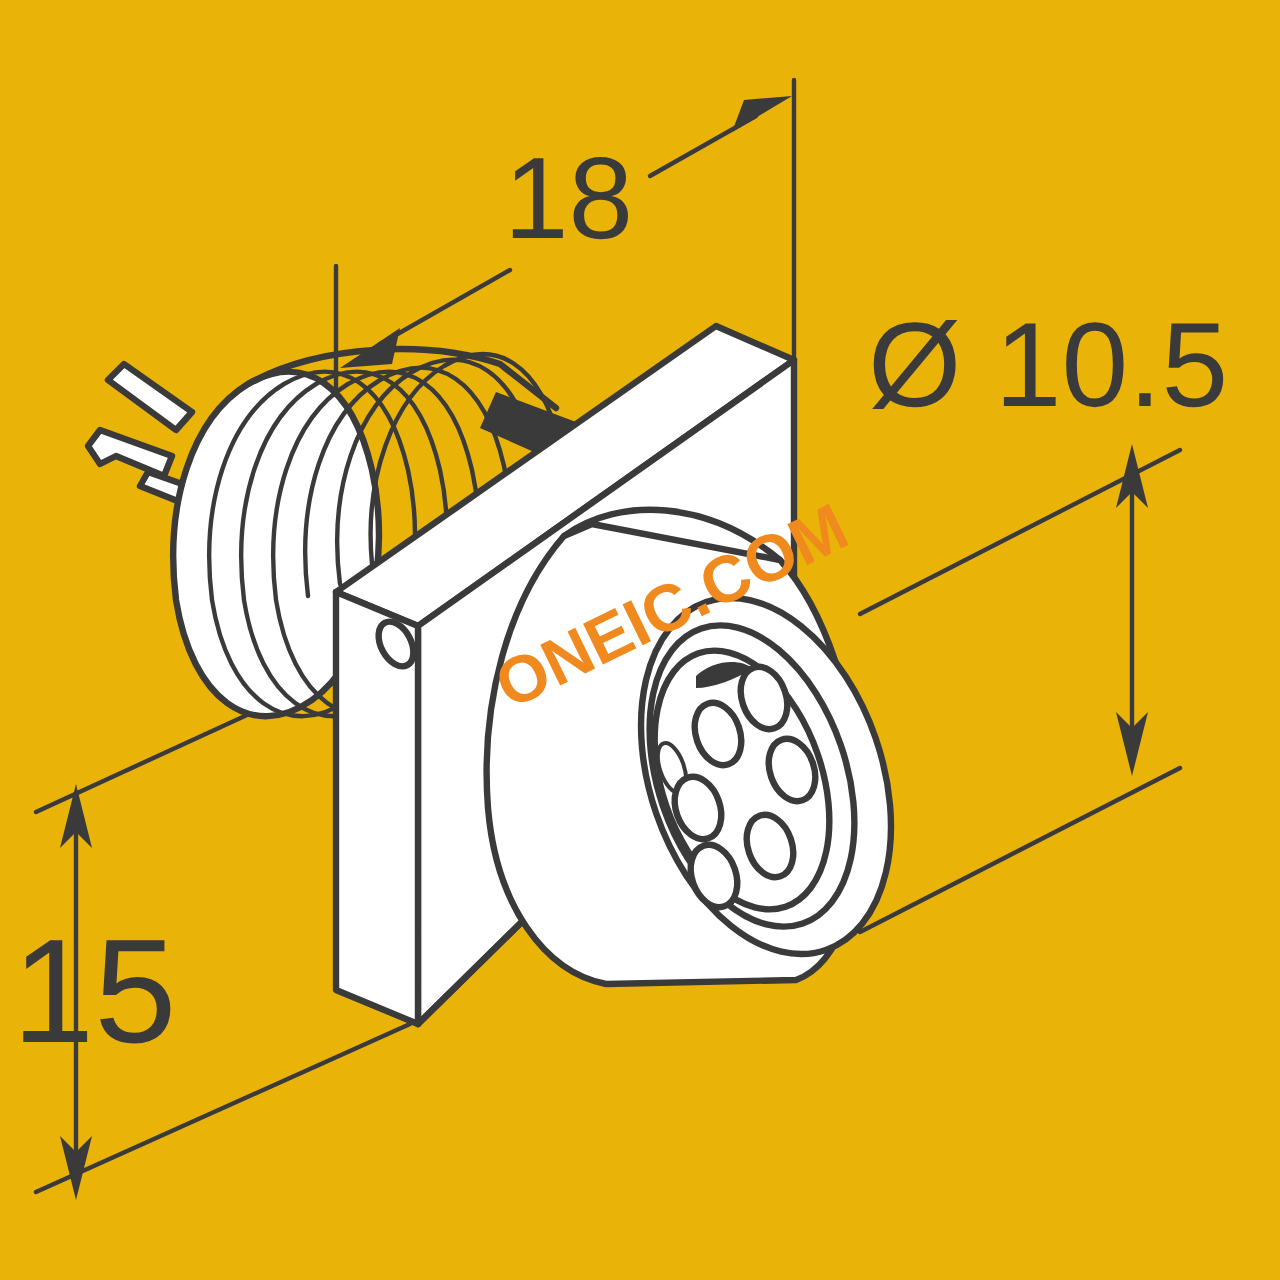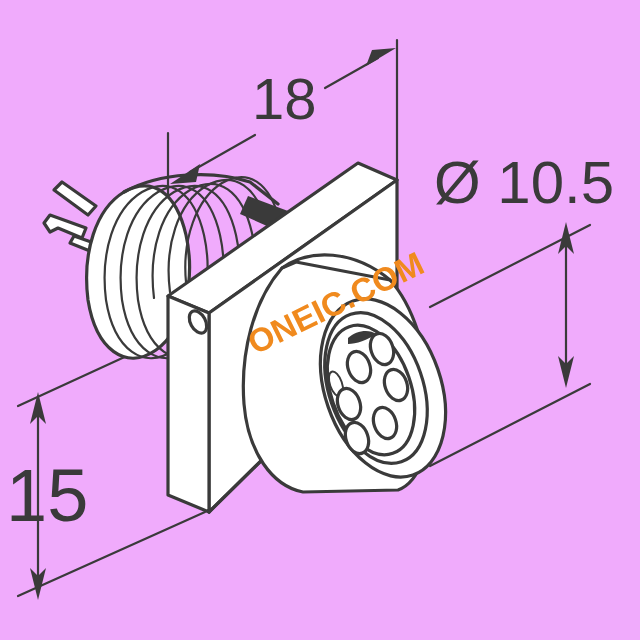--- a/index.html
+++ b/index.html
@@ -4,21 +4,21 @@
 <style>
   html, body {
     margin: 0;
     padding: 0;
     background: #ffffff;
   }
   #stage {
     position: relative;
     width: 640px;
     height: 640px;
-    background: #f0abfc;
+    background: #eab308;
     overflow: hidden;
     font-family: "Liberation Sans", sans-serif;
   }
   #drawing {
     position: absolute;
     left: 0;
     top: 0;
     width: 640px;
     height: 640px;
   }

